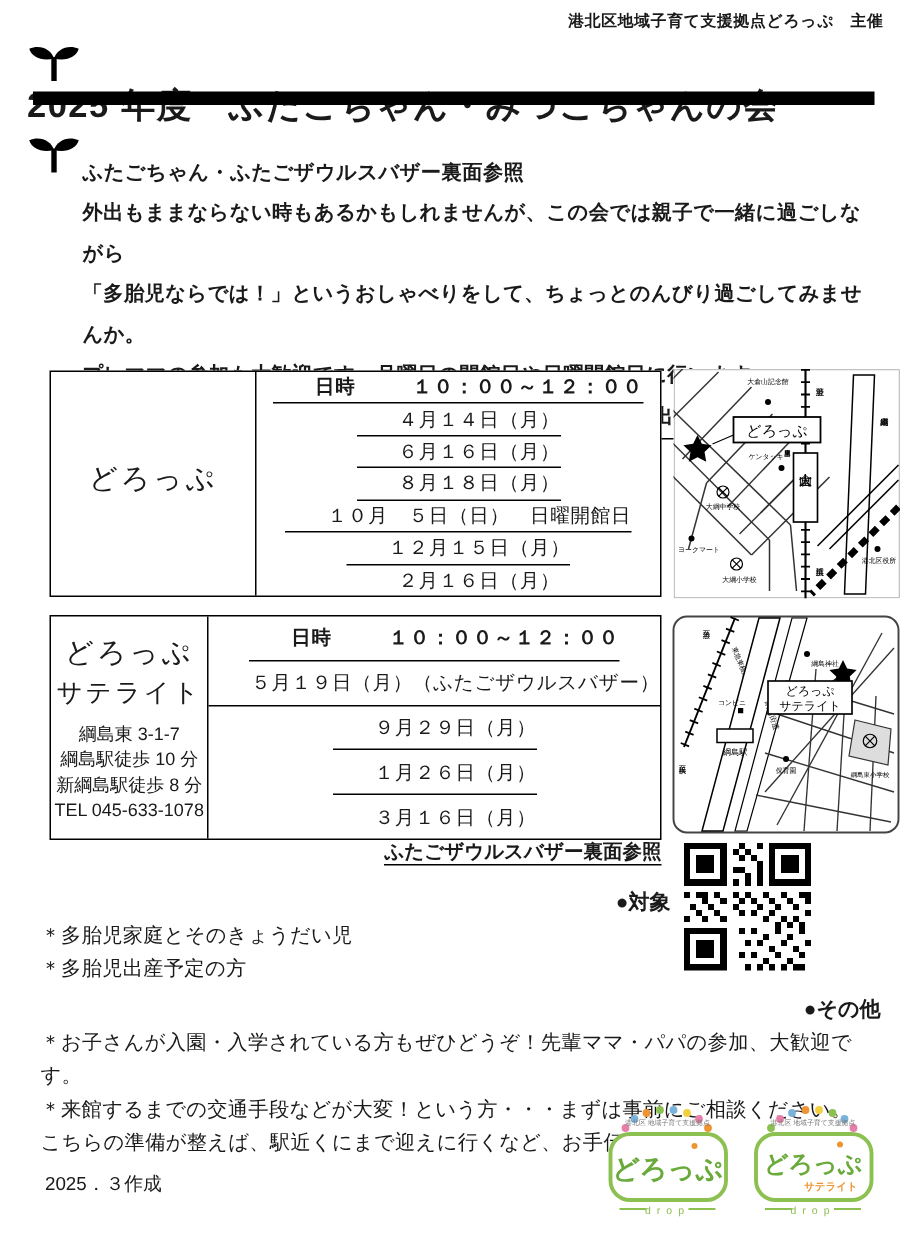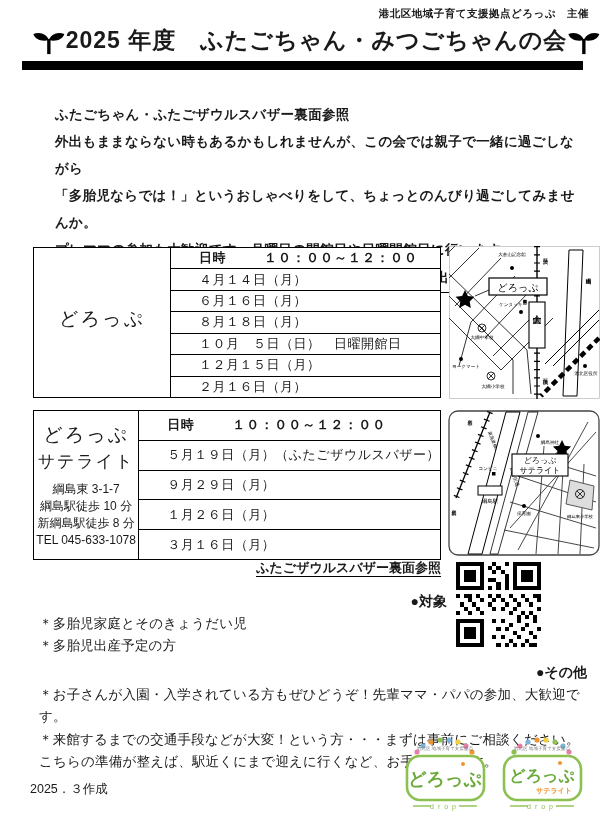--- a/index.html
+++ b/index.html
@@ -5,39 +5,39 @@
   html,body{margin:0;padding:0;}
   body{
     width:605px;height:822px;background:#ffffff;position:relative;
     font-family:"Liberation Sans","DejaVu Sans",sans-serif;color:#1a1a1a;
     overflow:hidden;
   }
   .abs{position:absolute;}
 
   
   .organizer{top:7px;right:16px;font-size:10.5px;font-weight:bold;letter-spacing:.5px;}
-  .title-row{top:25px;left:32px;width:569px;display:flex;align-items:flex-end;justify-content:space-between;}
+  .title-row{top:25px;left:18px;width:569px;display:flex;align-items:flex-start;justify-content:space-between;flex-direction:column;}
   .doc-title{font-size:23px;font-weight:bold;letter-spacing:1px;white-space:nowrap;}
   .title-bar{top:61px;left:22px;width:561px;height:9px;background:#000;}
 
   
   .intro{top:101px;left:55px;width:525px;font-size:13.5px;font-weight:bold;line-height:27px;letter-spacing:.3px;}
   .intro .note{display:inline-block;border-bottom:1.6px solid #000;padding-bottom:1px;margin-top:1px;}
 
   
   .venue-table{display:flex;border:1.6px solid #000;background:#fff;box-sizing:border-box;}
   .vt1{top:247px;left:33px;width:408px;height:151px;}
   .vt2{top:410px;left:33px;width:408px;height:150px;}
   .venue-cell{width:137px;border-right:1.4px solid #000;box-sizing:border-box;
     display:flex;flex-direction:column;align-items:center;justify-content:center;text-align:center;}
   .venue-name{font-size:19px;letter-spacing:2px;margin-bottom:8px;}
   .venue-name.small{margin-bottom:2px;}
   .venue-name2{font-size:17px;letter-spacing:2px;margin-bottom:8px;}
   .venue-addr{font-size:12px;line-height:17px;}
-  .date-col{flex:1;display:flex;flex-direction:column;}
+  .date-col{flex:1;display:flex;flex-direction:column;align-items:center;}
   .date-row{flex:1;display:flex;align-items:center;border-bottom:1.3px solid #000;
     font-size:13px;padding-left:28px;letter-spacing:.5px;white-space:nowrap;box-sizing:border-box;}
   .date-row:last-child{border-bottom:none;}
   .date-row.hdr{font-weight:bold;}
   .date-row.hdr .time{margin-left:38px;letter-spacing:1px;}
 
   .bazaar-note{top:559px;left:33px;width:408px;text-align:right;font-size:13px;font-weight:600;}
   .bazaar-note span{border-bottom:1.5px solid #000;padding-bottom:1px;}
 
   
@@ -46,21 +46,21 @@
   .map2{top:410px;left:448px;width:152px;height:146px;}
 
   
   .qr{top:562px;left:456px;width:85px;height:85px;}
 
   
   .section{left:27px;width:420px;font-size:13.5px;line-height:22.5px;}
   .sec-target{top:590px;}
   .sec-other{top:661px;width:560px;}
   .sec-head{font-weight:bold;font-size:14px;text-align:right;}
-  .sec-item{letter-spacing:.2px;margin-left:12px;}
+  .sec-item{letter-spacing:.2px;}
 
   .created{top:781px;left:30px;font-size:12.5px;}
 
   
   .logos{top:736px;left:401px;display:flex;gap:8px;}
   .logo{position:relative;width:89px;height:78px;}
 
   [data-interactable="false"]{cursor:default;}
 </style>
 </head>

